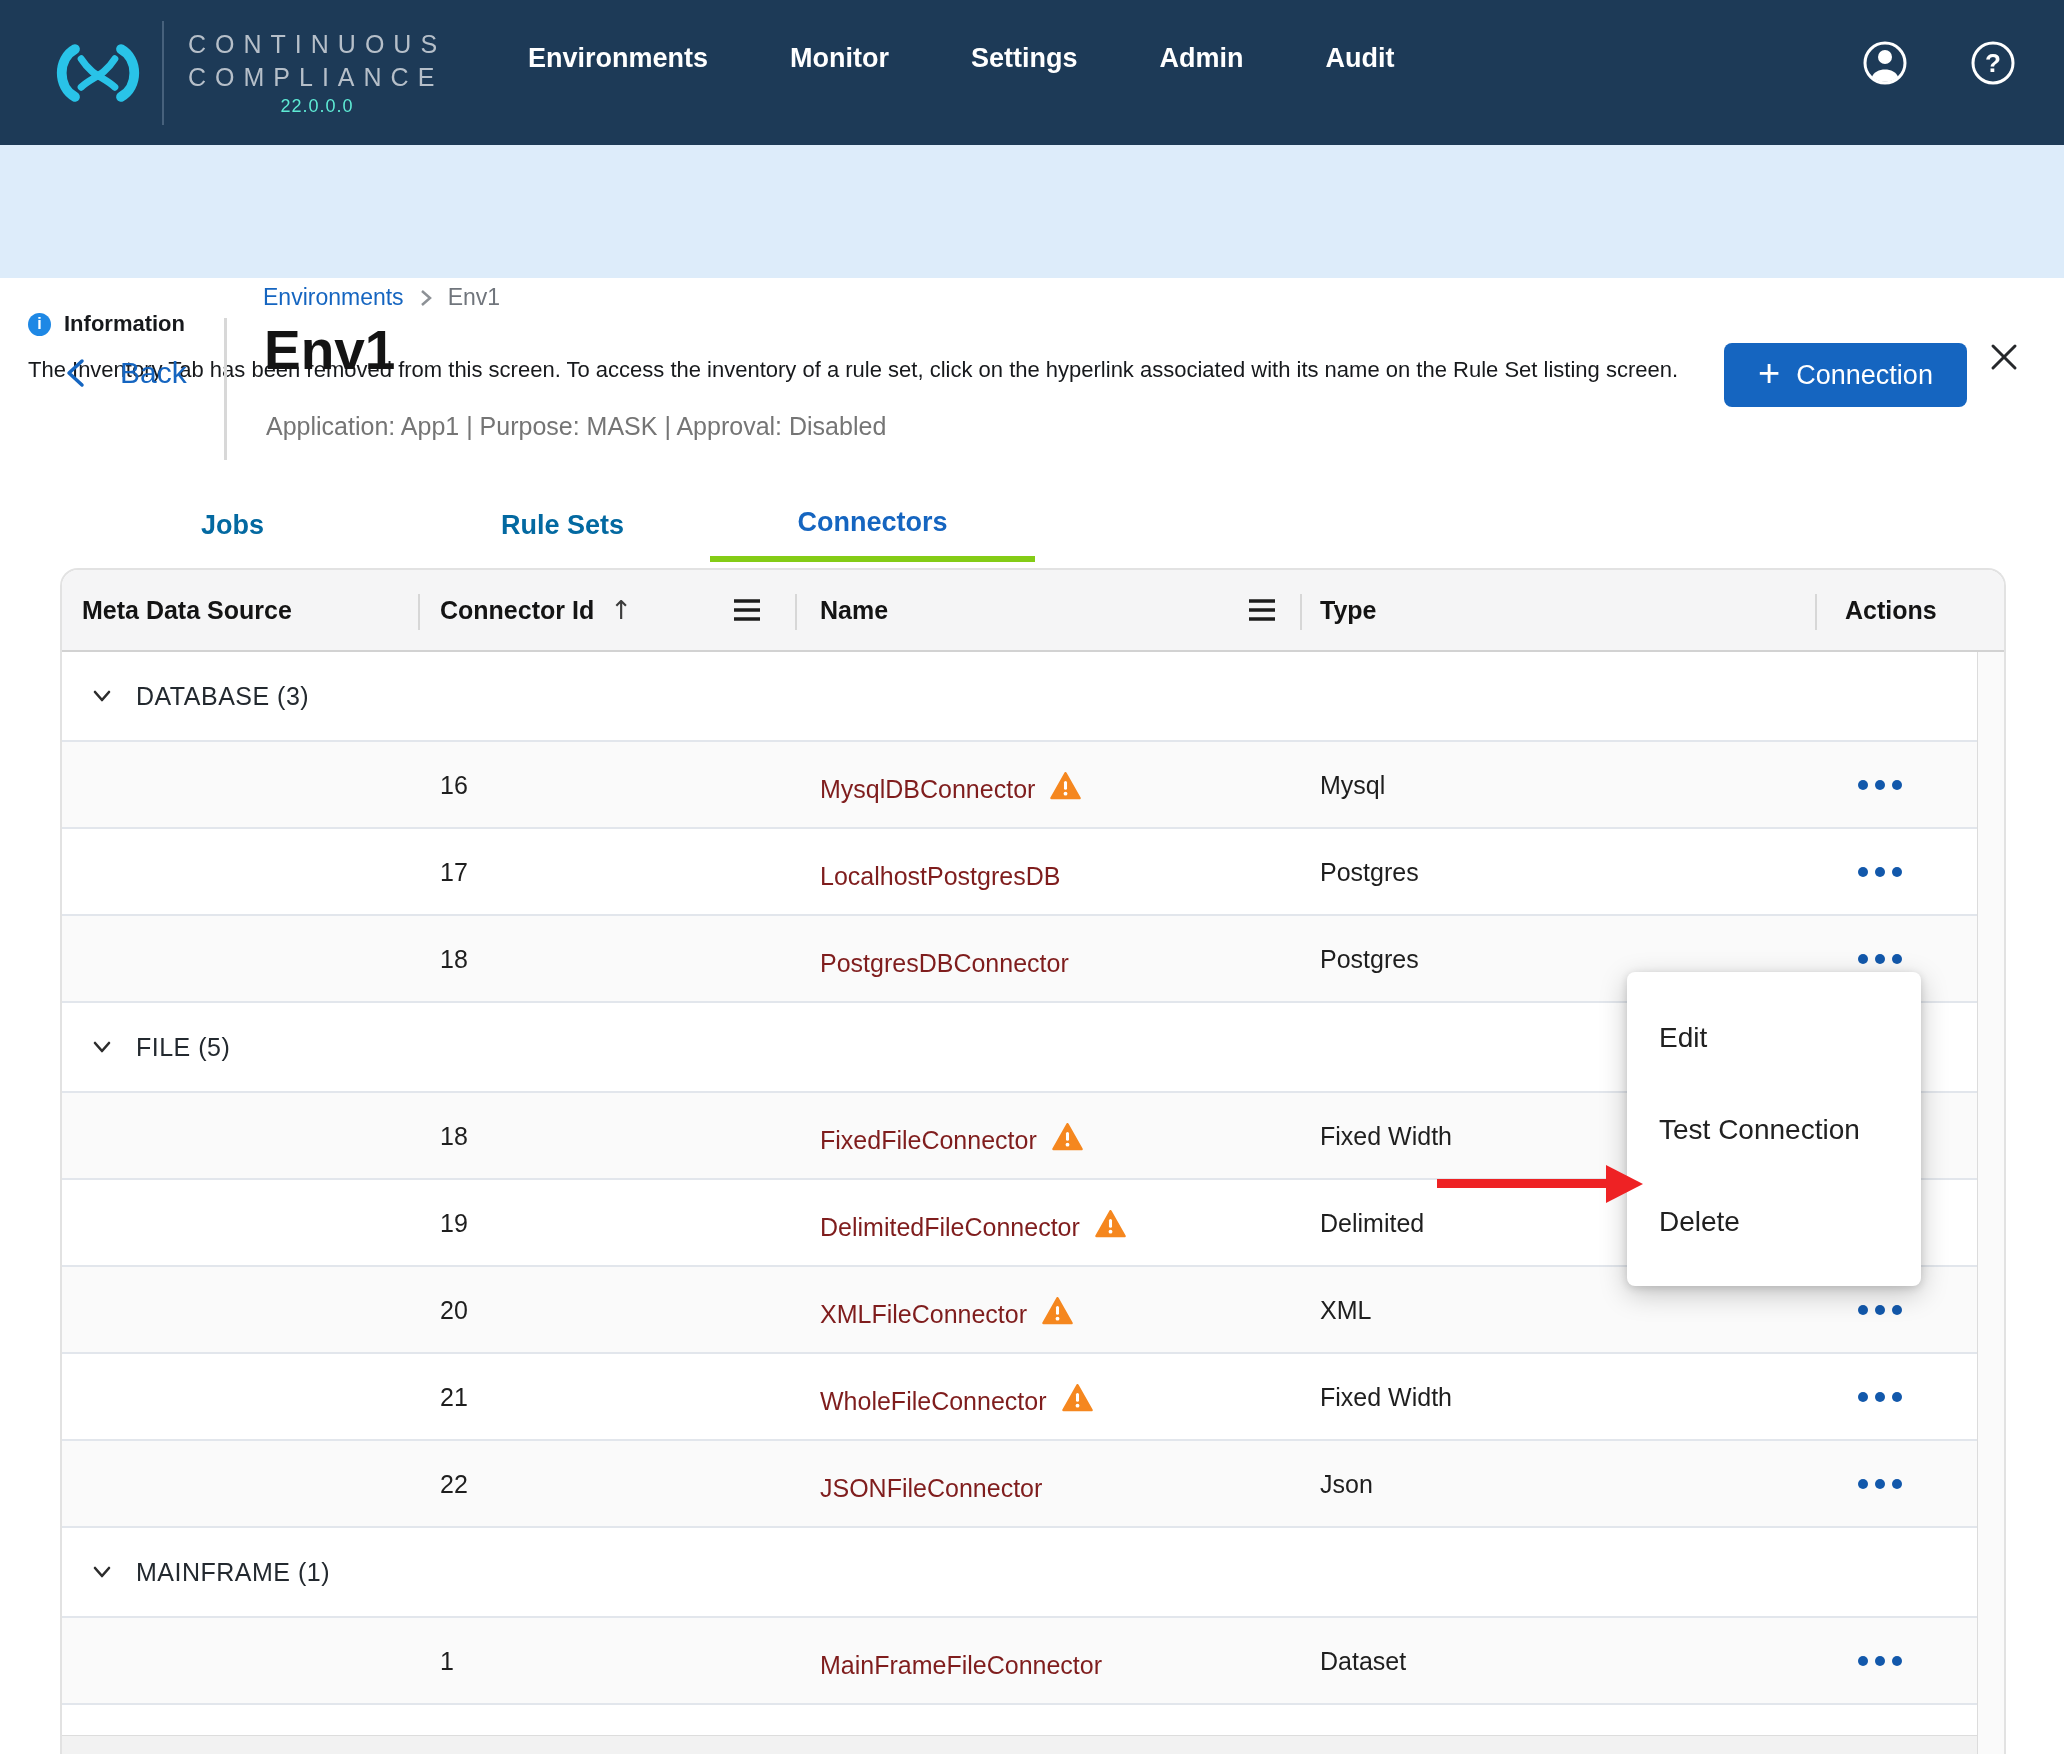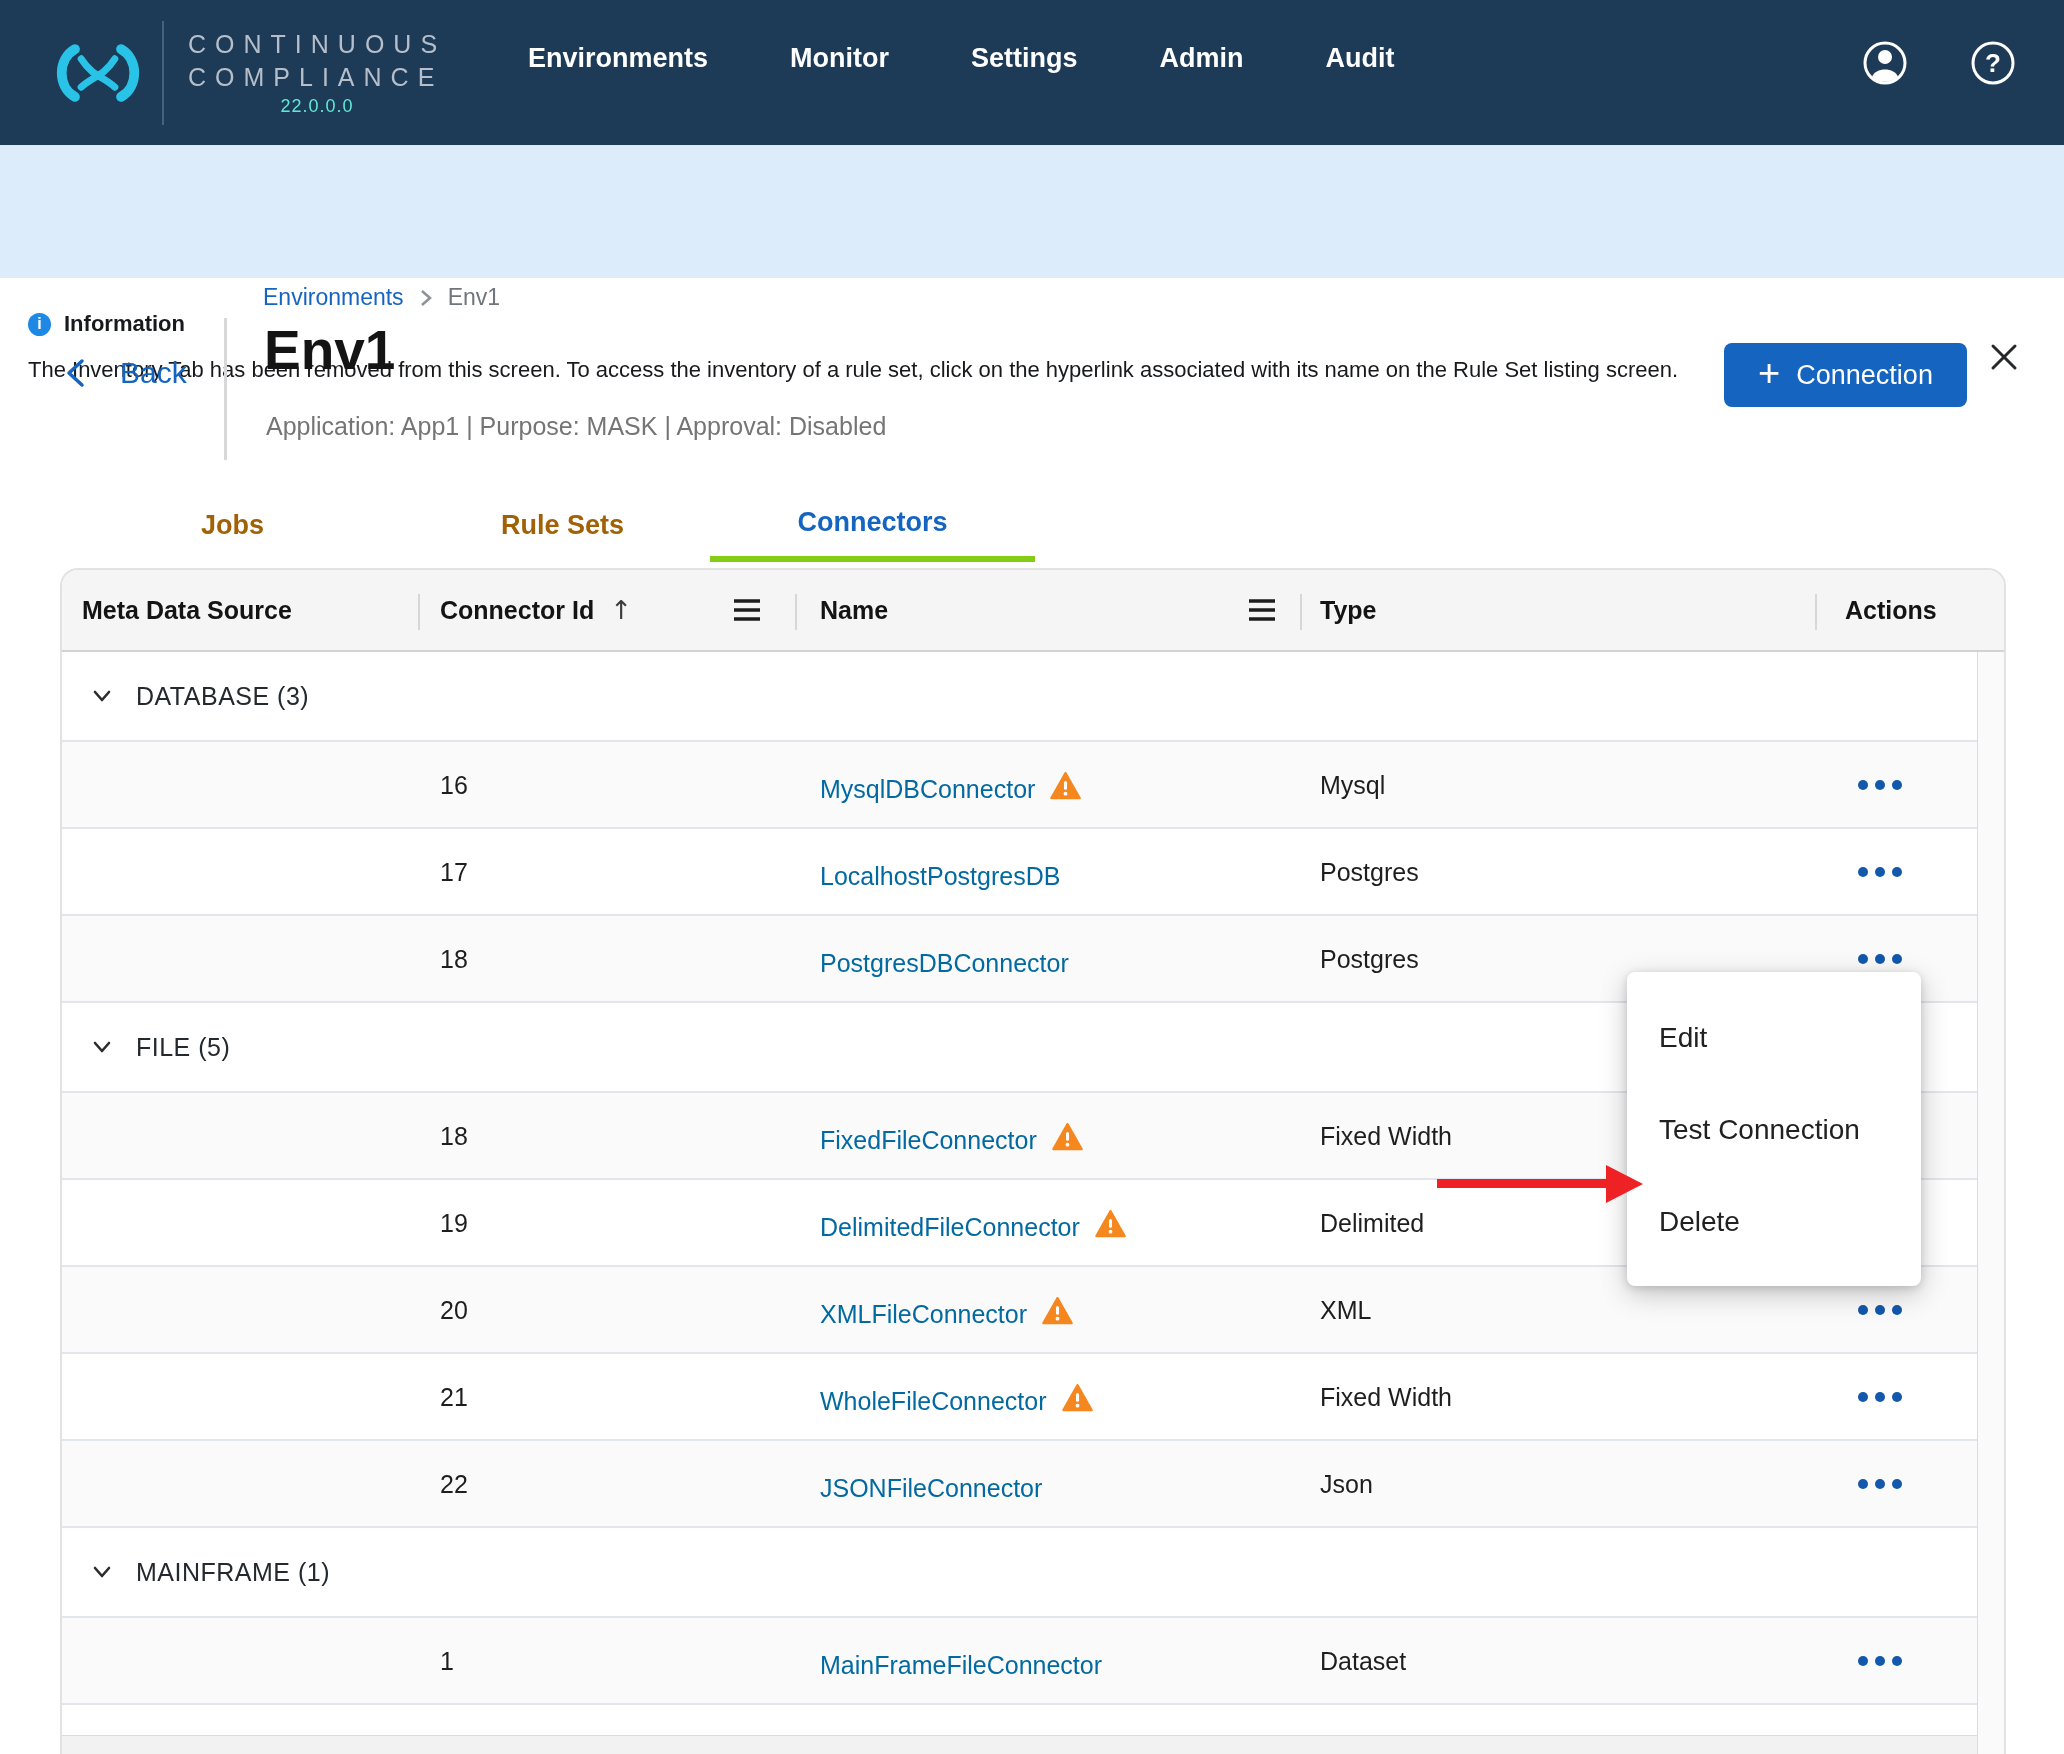--- a/index.html
+++ b/index.html
@@ -41,21 +41,21 @@
   .page-subtitle { position:absolute; left:266px; top:412px; font-size:25px; color:#757575; }
   .add-conn-btn { position:absolute; left:1724px; top:343px; width:243px; height:64px; background:#1565c0;
                   border:none; border-radius:8px; color:#fff; font-size:27px;
                   font-family:"Liberation Sans", sans-serif;
                   display:flex; align-items:center; justify-content:center; gap:16px; cursor:pointer; }
   .plus-glyph { font-size:38px; font-weight:400; line-height:0; margin-top:-4px; }
 
   
   .tabs { position:absolute; left:60px; top:488px; height:74px; width:1000px; }
   .tab { position:absolute; top:0; height:74px; display:flex; align-items:center; justify-content:center;
-         font-size:27px; font-weight:700; color:#a16207; cursor:pointer; }
+         font-size:27px; font-weight:700; color:#0369a1; cursor:pointer; }
   .tab-0 { left:10px;  width:325px; }
   .tab-1 { left:340px; width:325px; }
   .tab-2 { left:650px; width:325px; }
   .tab.active { color:#1565c0; border-bottom:6px solid #84cc16; }
 
   
   .table-card { position:absolute; left:60px; top:568px; width:1946px; height:1186px;
                 border:2px solid #e2e2e2; border-bottom:none; border-radius:18px 18px 0 0;
                 background:#fff; overflow:hidden; }
   .thead { position:absolute; left:0; top:0; width:1942px; height:82px; background:#f5f5f6;
@@ -67,21 +67,21 @@
   .col-menu { position:absolute; top:50%; transform:translateY(-50%); width:34px; height:28px; cursor:pointer; }
 
   .row { position:absolute; left:0; width:1916px; border-bottom:2px solid #e2e6ec; background:#fff; }
   .row.stripe { background:#fafafa;padding-left:48px; }
   .row.partial { border-bottom:none; }
   .cell { position:absolute; top:50%; transform:translateY(-50%); font-size:25px; color:#1e1e1e; }
   .cell-id   { left:378px; }
   .cell-name { left:758px; display:flex; align-items:center; gap:15px; }
   .cell-type { left:1258px; }
   .cell-actions { left:1756px; width:124px; display:flex; justify-content:center; gap:7px; cursor:pointer; }
-  .name-link { color:#0369a1; cursor:pointer;margin-top:9px; }
+  .name-link { color:#7f1d1d; cursor:pointer;margin-top:9px; }
   .dot { width:10px; height:10px; border-radius:50%; background:#1258ab; }
   .warn-svg { width:31px; height:28px; margin-top:2px; }
   .group-chevron { position:absolute; left:26px; top:50%; transform:translateY(-50%);
                    width:28px; height:28px; cursor:pointer; }
   .group-label { position:absolute; left:74px; top:50%; transform:translateY(-50%);
                  font-size:25px; color:#23292f; letter-spacing:0.5px; }
 
   .vscroll { position:absolute; right:0; top:82px; bottom:0; width:27px; background:#fafafa;
              border-left:1px solid #dcdcdc; cursor:pointer; }
   .hscroll { position:absolute; left:0; bottom:0; height:19px; width:1915px; background:#f2f2f2;

